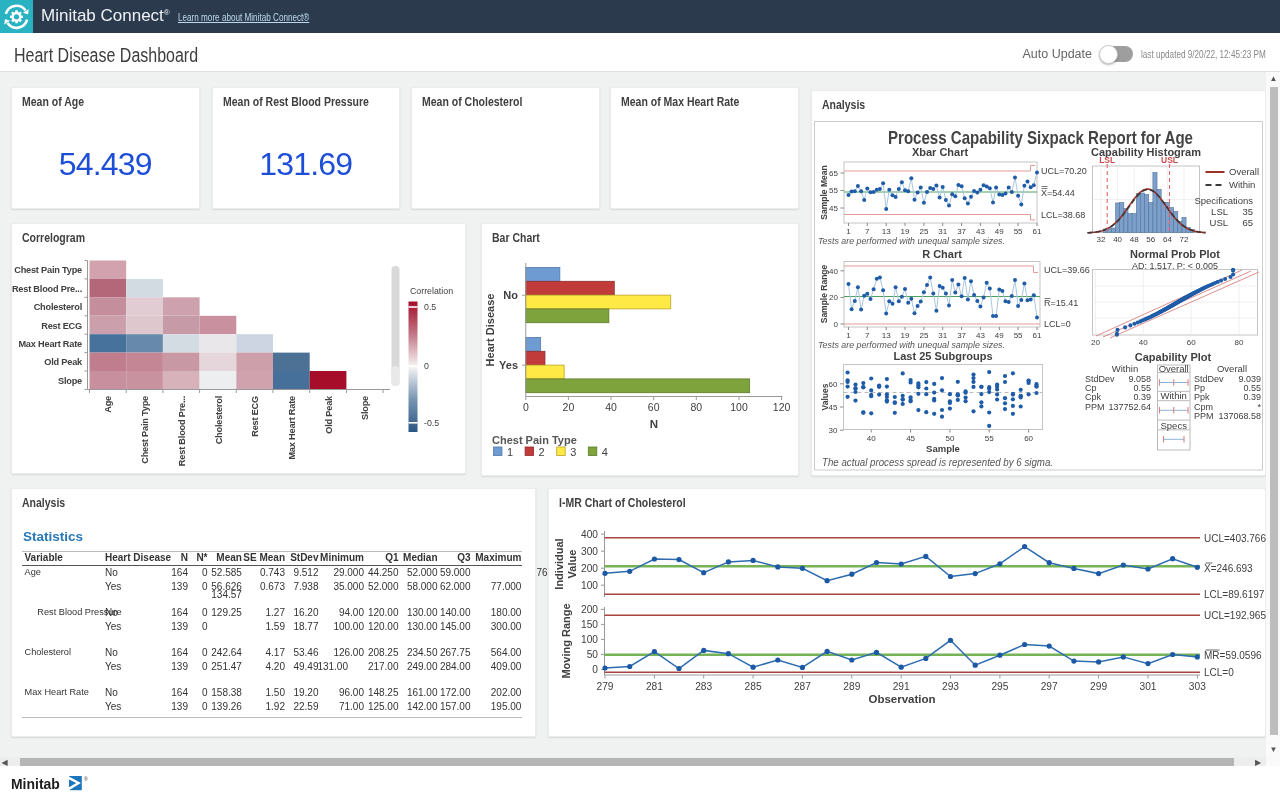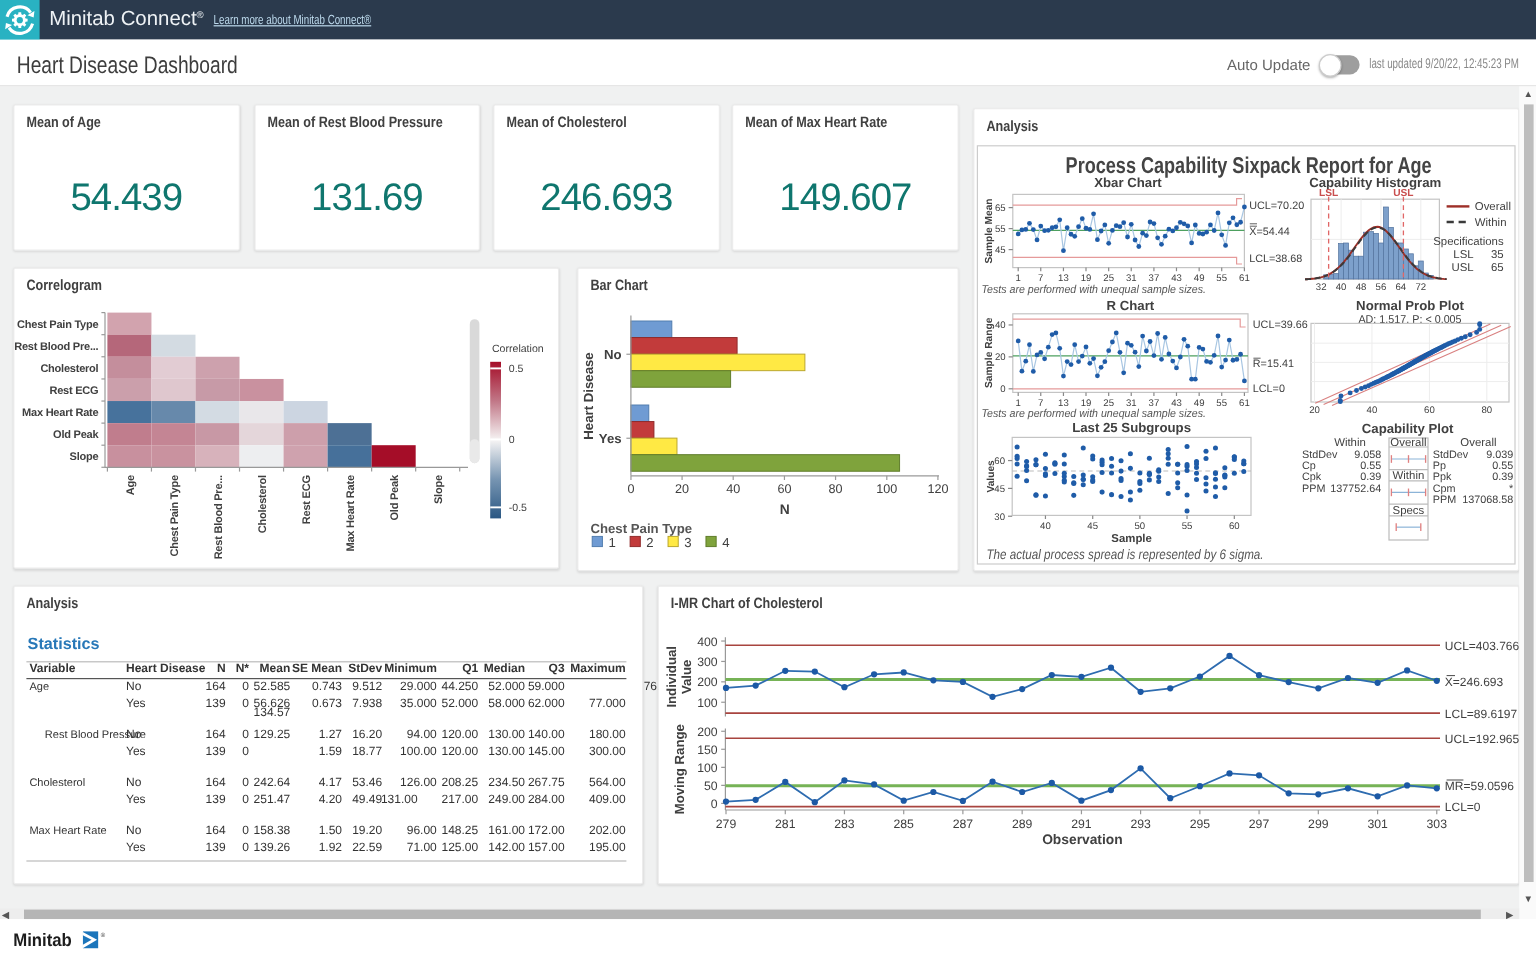--- a/index.html
+++ b/index.html
@@ -1,19 +1,19 @@
 <!DOCTYPE html>
 <html><head><meta charset="utf-8">
 <style>
 * { margin:0; padding:0; box-sizing:border-box; }
 html,body { width:1280px; height:802px; overflow:hidden; font-family:"Liberation Sans",sans-serif; background:#fff; }
 .abs { position:absolute; }
 .card { position:absolute; background:#fff; border-radius:2px; border:1px solid #ececec; box-shadow:0 1px 2px rgba(0,0,0,0.1); }
 .ctitle { position:absolute; left:10px; top:7px; font-size:12.5px; font-weight:bold; color:#404040; white-space:nowrap; transform:scaleX(0.84); transform-origin:left top; }
-.mnum { position:absolute; left:0; right:0; top:58px; text-align:center; font-size:32px; color:#0f766e; letter-spacing:-0.8px; }
+.mnum { position:absolute; left:0; right:0; top:58px; text-align:center; font-size:32px; color:#1d4ed8; letter-spacing:-0.8px; }
 .th { position:absolute; font-size:10px; font-weight:bold; color:#333; text-align:right; white-space:nowrap; }
 .td { position:absolute; font-size:10px; color:#333; text-align:right; white-space:nowrap; }
 </style></head>
 <body>
 
 <div class="abs" style="left:0;top:72px;width:1280px;height:694px;background:#f0f1f1"></div>
 
 <div class="abs" style="left:0;top:0;width:1280px;height:33px;background:#2b3a4d"></div>
 <div class="abs" style="left:0;top:0;width:33px;height:34px;background:#29b2c2">
 <svg width="33" height="33" viewBox="0 0 33 33">
@@ -38,25 +38,23 @@
 <div class="card" style="left:10.5px;top:87px;width:189.5px;height:122px">
   <div class="ctitle">Mean of Age</div>
     <div class="mnum">54.439</div>
   </div>
 <div class="card" style="left:211.5px;top:87px;width:188.5px;height:122px">
   <div class="ctitle">Mean of Rest Blood Pressure</div>
     <div class="mnum">131.69</div>
   </div>
 <div class="card" style="left:410.5px;top:87px;width:189.5px;height:122px">
   <div class="ctitle">Mean of Cholesterol</div>
-    <div class="mnum">246.693</div>
   </div>
 <div class="card" style="left:610px;top:87px;width:189px;height:122px">
   <div class="ctitle">Mean of Max Heart Rate</div>
-    <div class="mnum">149.607</div>
   </div>
 
 <div class="card" style="left:811px;top:90px;width:455px;height:386px">
   <div class="ctitle">Analysis</div>
   </div>
 
 <div class="card" style="left:10.5px;top:223px;width:455.5px;height:250.5px">
   <div class="ctitle">Correlogram</div>
   </div>
 

